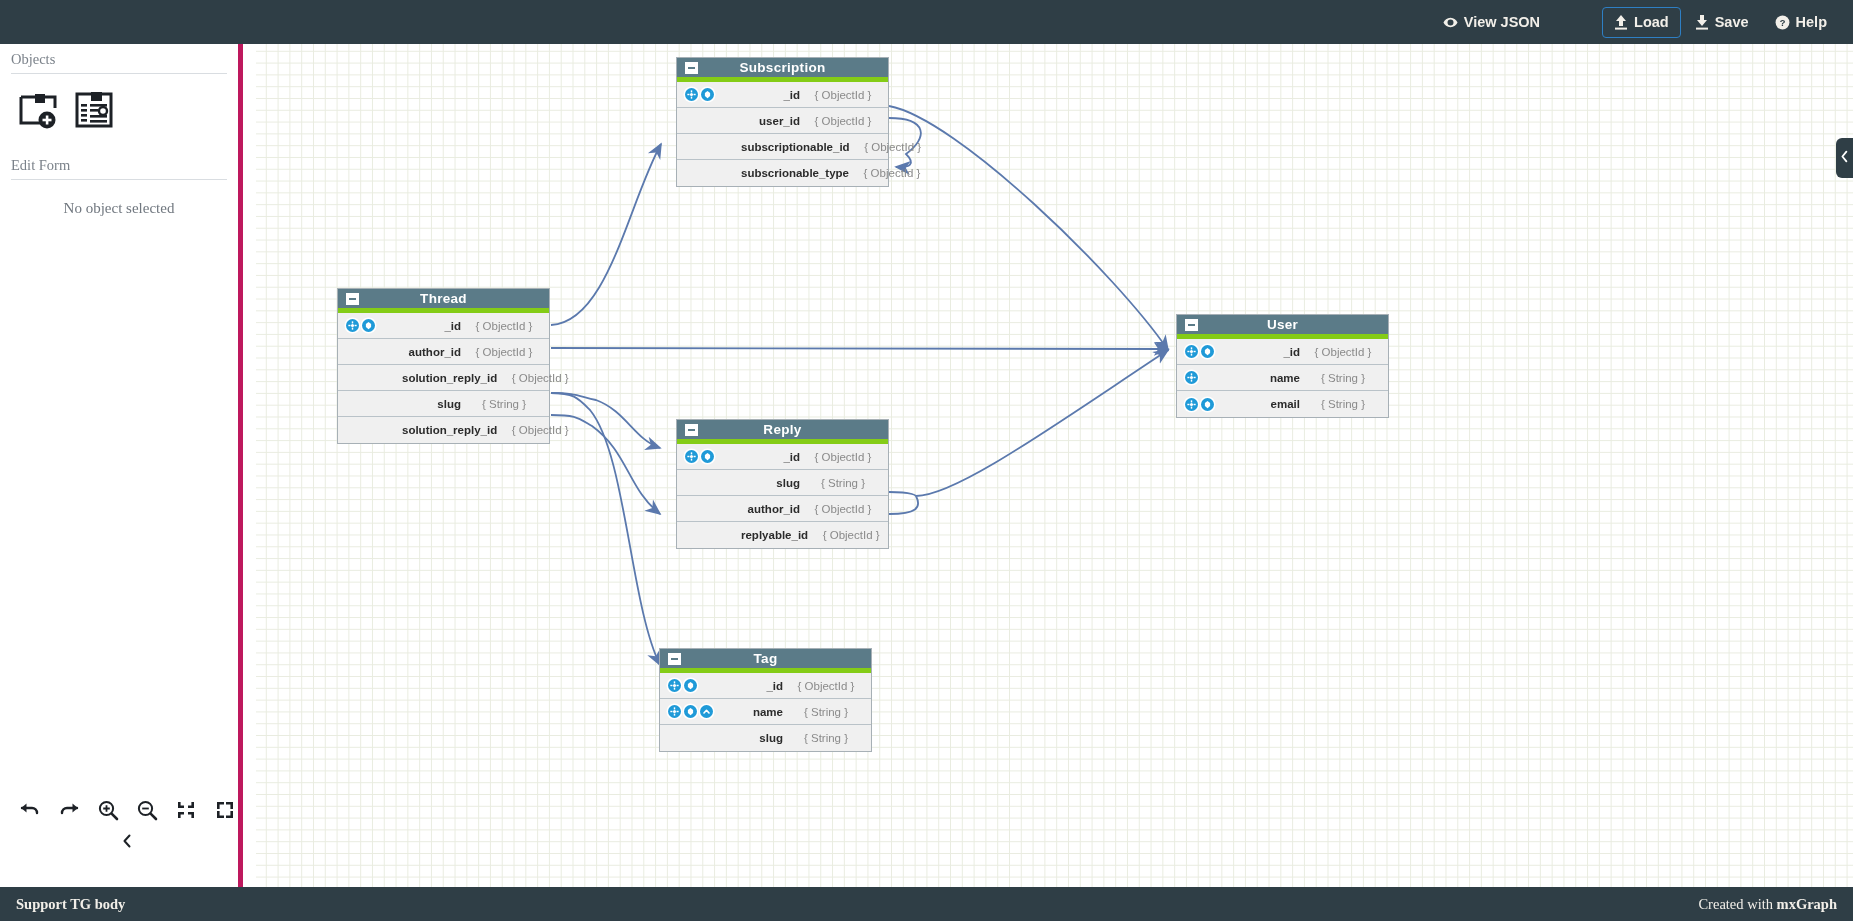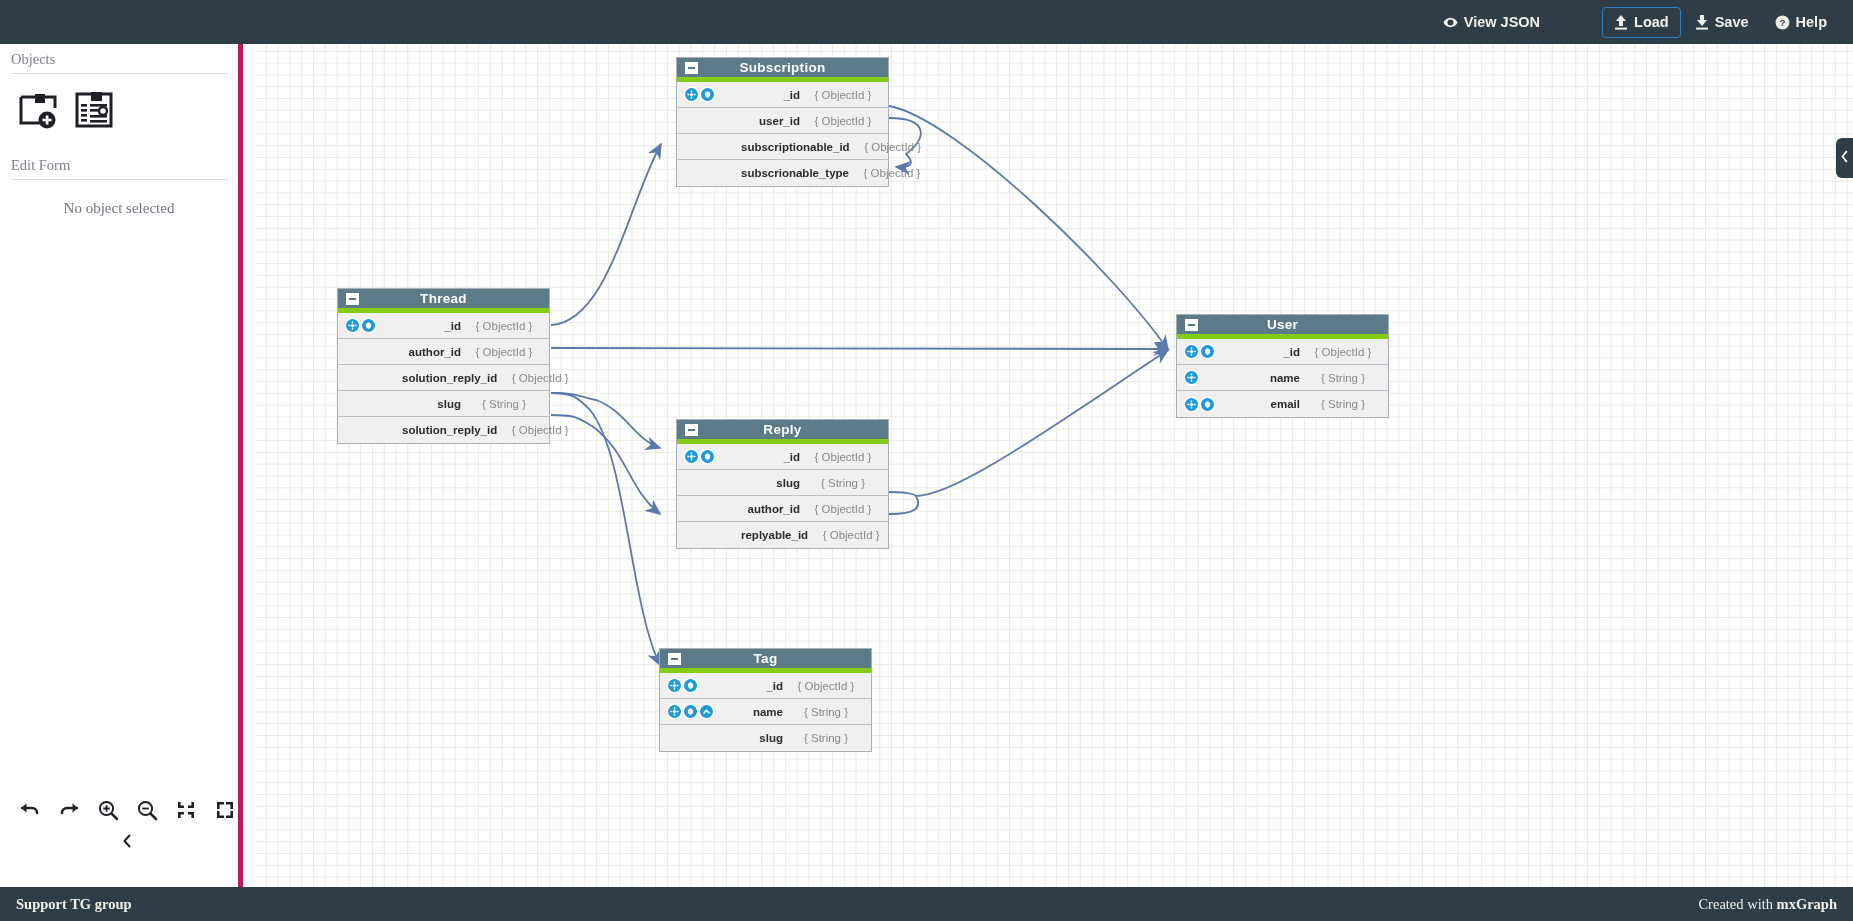--- a/index.html
+++ b/index.html
@@ -627,15 +627,15 @@
   <div id="right-handle">
     <span>
       <svg width="9" height="13" viewBox="0 0 9 13" fill="none" stroke="#ffffff" stroke-width="1.8" stroke-linecap="round" stroke-linejoin="round">
         <path d="M6.4 1.6 L2.4 6.5 L6.4 11.4"></path>
       </svg>
     </span>
   </div>
 </div>
 
 <div id="footer">
-  <span class="f-left">Support TG group</span>
+  <span class="f-left">Support TG body</span>
   <span class="f-right"><span>Created with </span><b>mxGraph</b></span>
 </div>
 
 </body></html>

